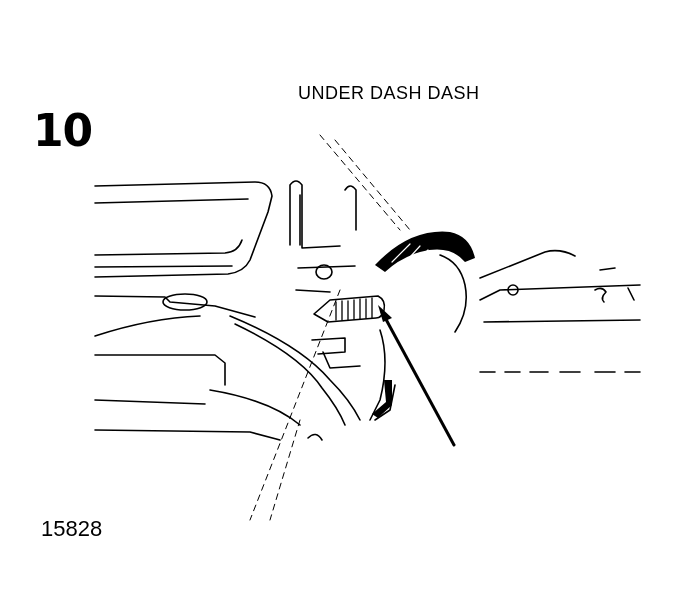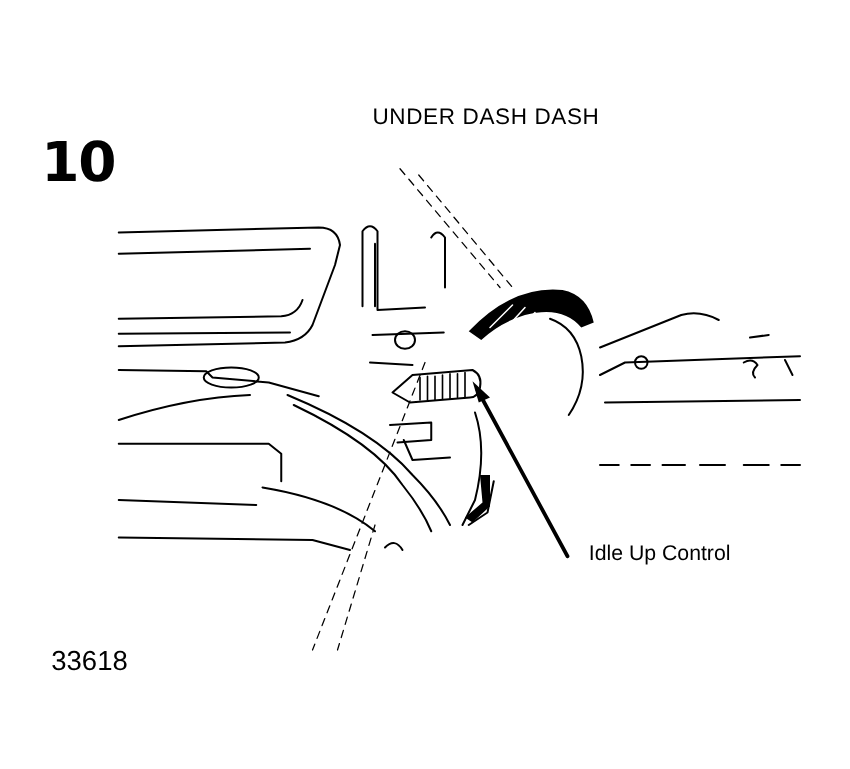--- a/index.html
+++ b/index.html
@@ -84,16 +84,15 @@
     <path d="M600 270 L615 268"></path>
   </g>
 
   <path d="M308 438 Q316 430 322 440" stroke-width="1.6"></path>
 
   <path d="M454 445 L382 312" stroke-width="3"></path>
   <path d="M378 305 L392 318 L383 322 Z" fill="#000" stroke="none"></path>
 </svg>
 
 <div class="callout">
-  <div>Idle Up Control</div>
 </div>
 
-<div class="ref-number">33618</div>
+<div class="ref-number">15828</div>
 
 </body></html>

